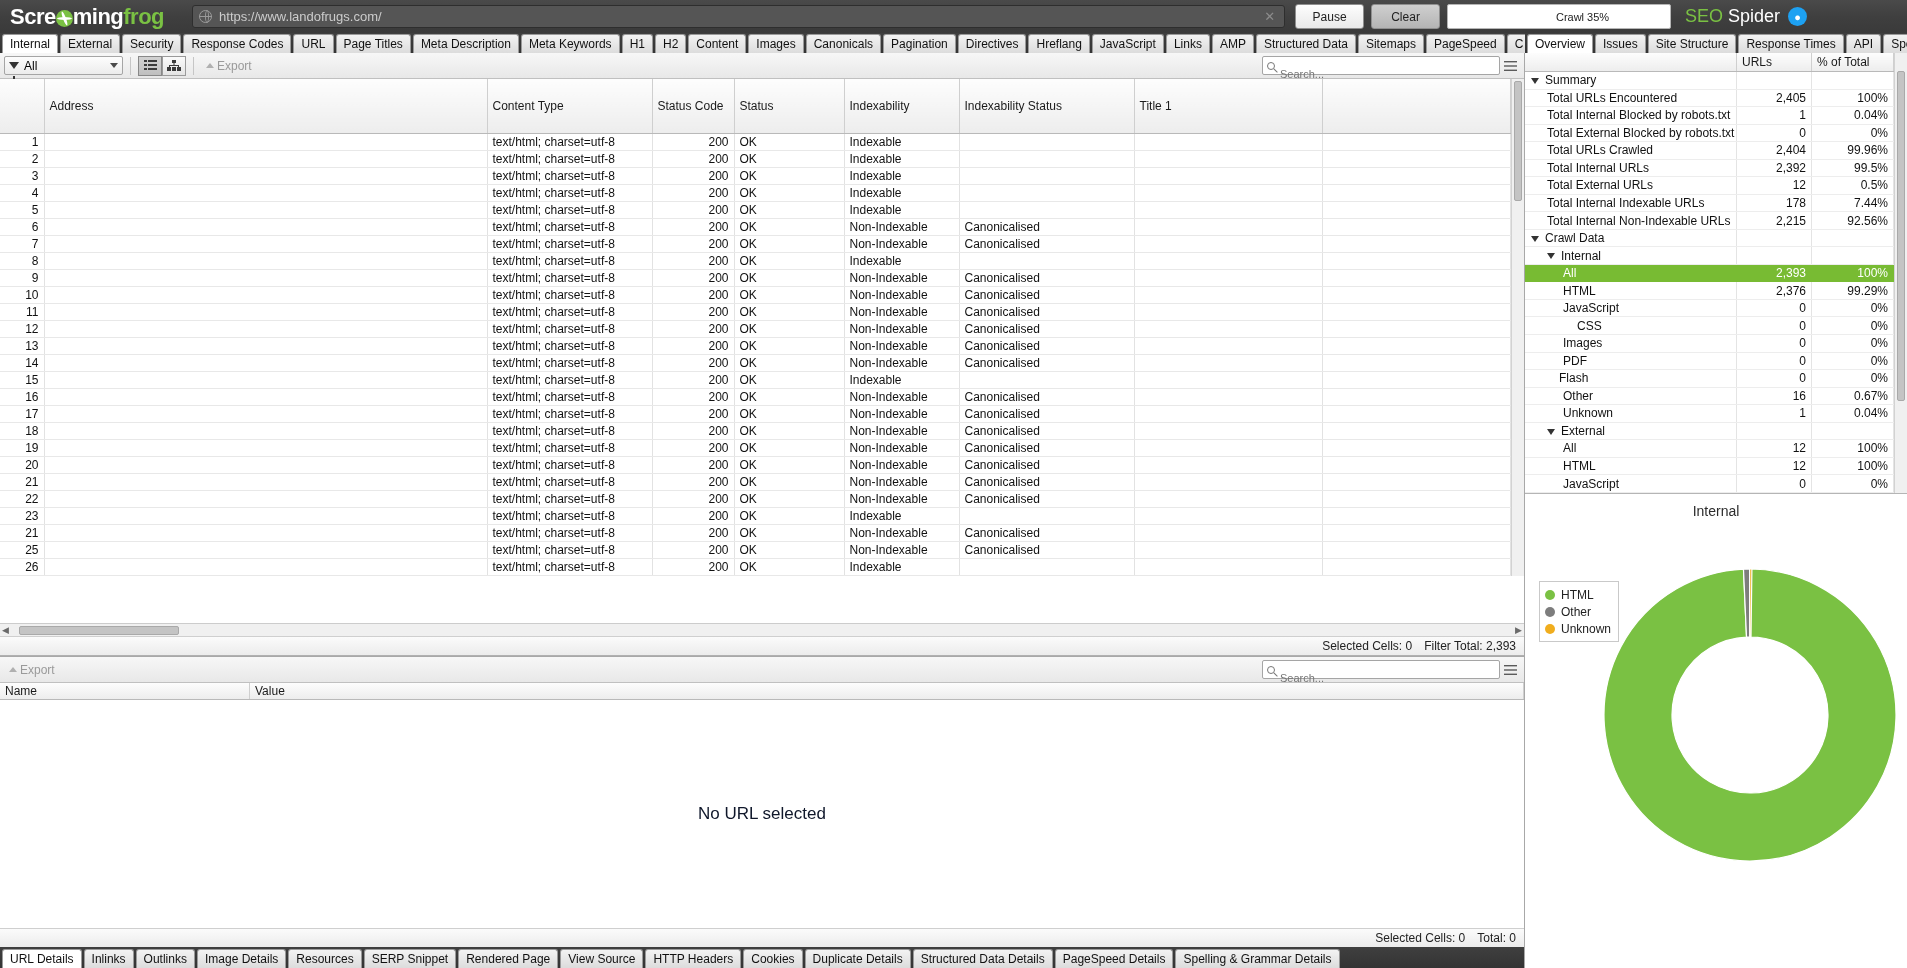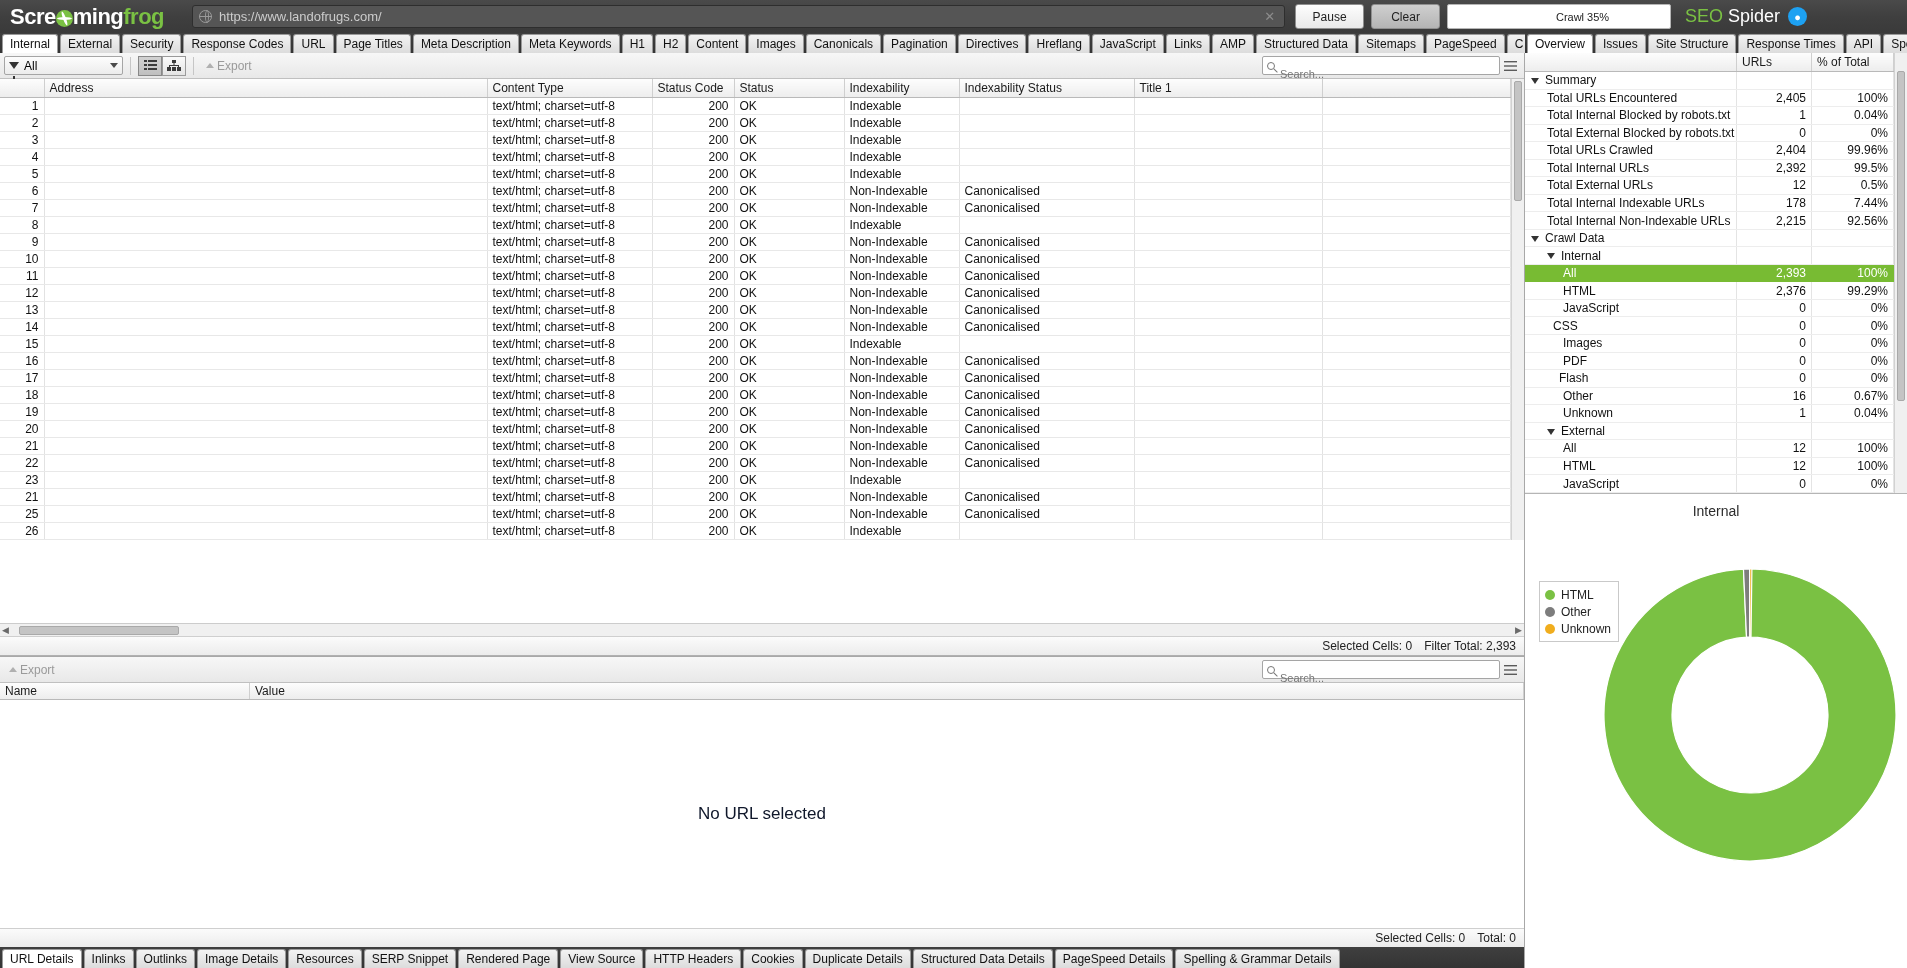--- a/index.html
+++ b/index.html
@@ -146,21 +146,21 @@
   .searchbox input { border:none;outline:none;flex:1 1 auto;font-size:11px;color:#333;font-family:"Liberation Sans",sans-serif;background:transparent;margin-top:17px;}
   .listicon { width:20px;height:20px;display:flex;align-items:center;justify-content:center;cursor:pointer;}
 
   
   #tablewrap { flex: 1 1 auto; display:flex; flex-direction:column; min-height:0; background:#fff; border-bottom:1px solid #b0b0b0;}
   table.grid { border-collapse: collapse; width:100%; table-layout: fixed; }
   table.grid th {
     background: linear-gradient(to bottom,#fdfdfd,#ededed);
     border-right:1px solid #cfcfcf; border-bottom:1px solid #b9b9b9;
     font-weight: normal; font-size:12px; text-align:left;
-    padding: 2px 5px; height: 17px; color:#1a1a1a; white-space:nowrap;
+    padding: 20px 5px; height: 17px; color:#1a1a1a; white-space:nowrap;
   }
   table.grid td {
     border-right:1px solid #e2e2e2; border-bottom:1px solid #e8e8e8;
     font-size:12px; padding: 1px 5px; height:14.6px; color:#111;
     white-space:nowrap; overflow:hidden;
   }
   td.num { text-align:right; color:#444; width:42px; border-right:none; padding-right:8px; }
   td.code { text-align:right; }
   #gridscroll { flex:1 1 auto; overflow:hidden; position:relative; }
 
@@ -895,21 +895,21 @@
                 <td style="padding-left:38px"><span>HTML</span></td>
                 <td class="v">2,376</td>
                 <td class="v">99.29%</td>
               </tr>
               <tr class="">
                 <td style="padding-left:38px"><span>JavaScript</span></td>
                 <td class="v">0</td>
                 <td class="v">0%</td>
               </tr>
               <tr class="">
-                <td style="padding-left:28px"><span>CSS</span></td>
+                <td style="padding-left:52px"><span>CSS</span></td>
                 <td class="v">0</td>
                 <td class="v">0%</td>
               </tr>
               <tr class="">
                 <td style="padding-left:38px"><span>Images</span></td>
                 <td class="v">0</td>
                 <td class="v">0%</td>
               </tr>
               <tr class="">
                 <td style="padding-left:38px"><span>PDF</span></td>

